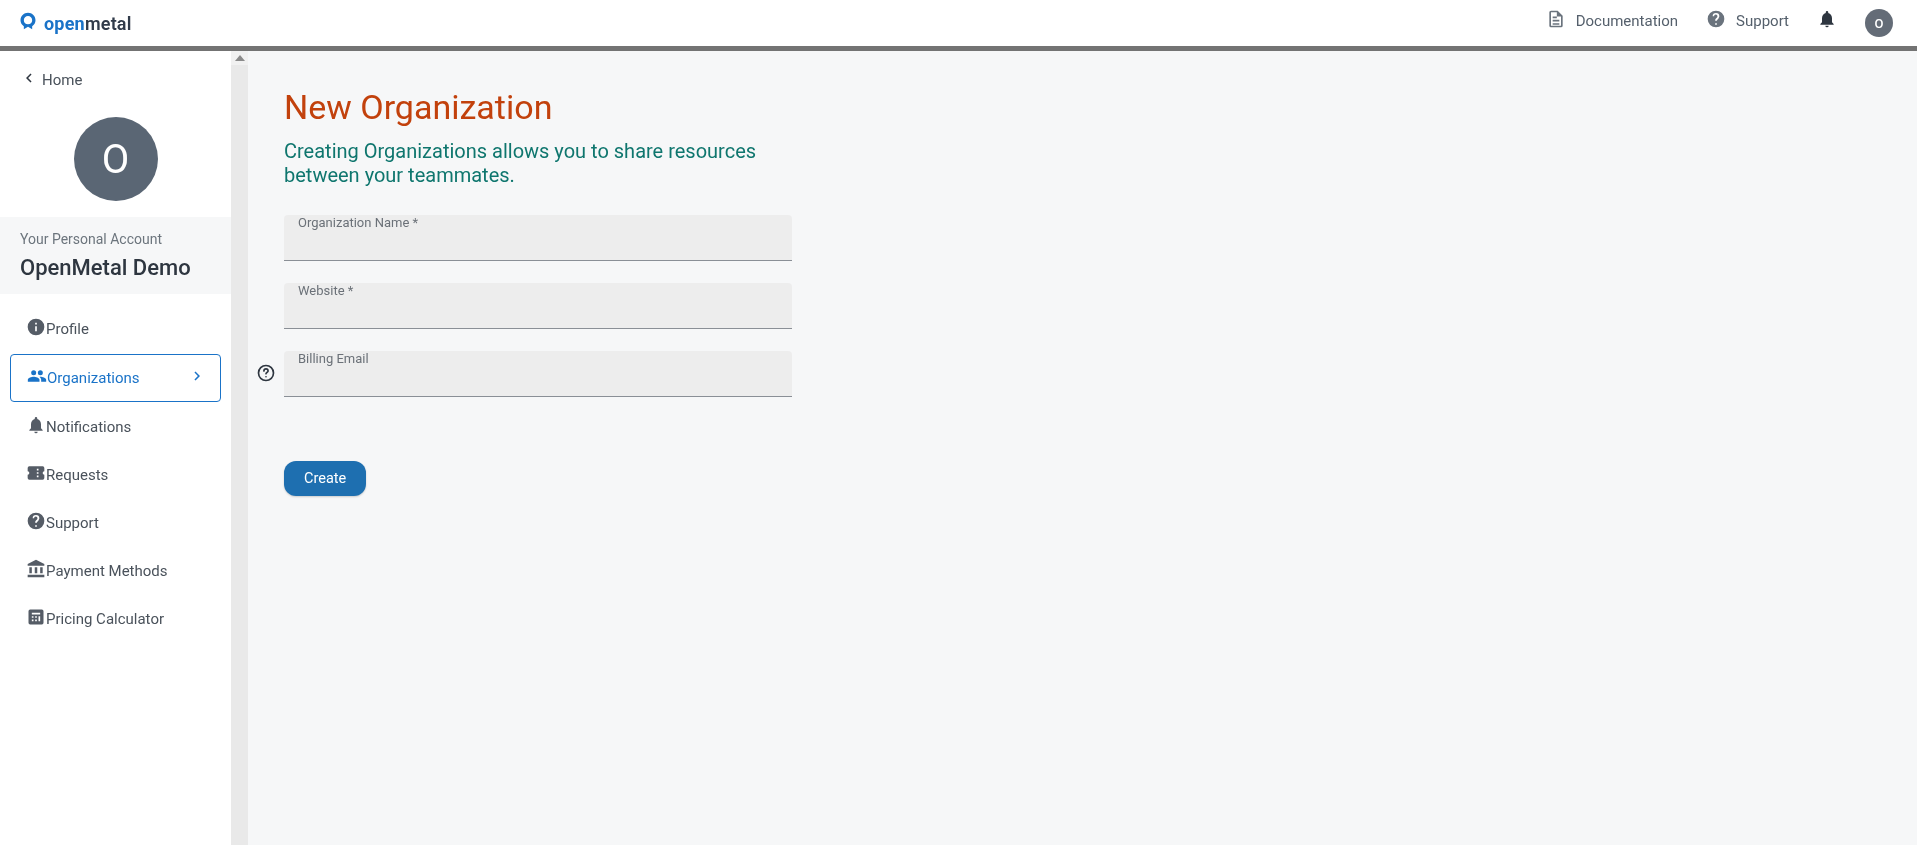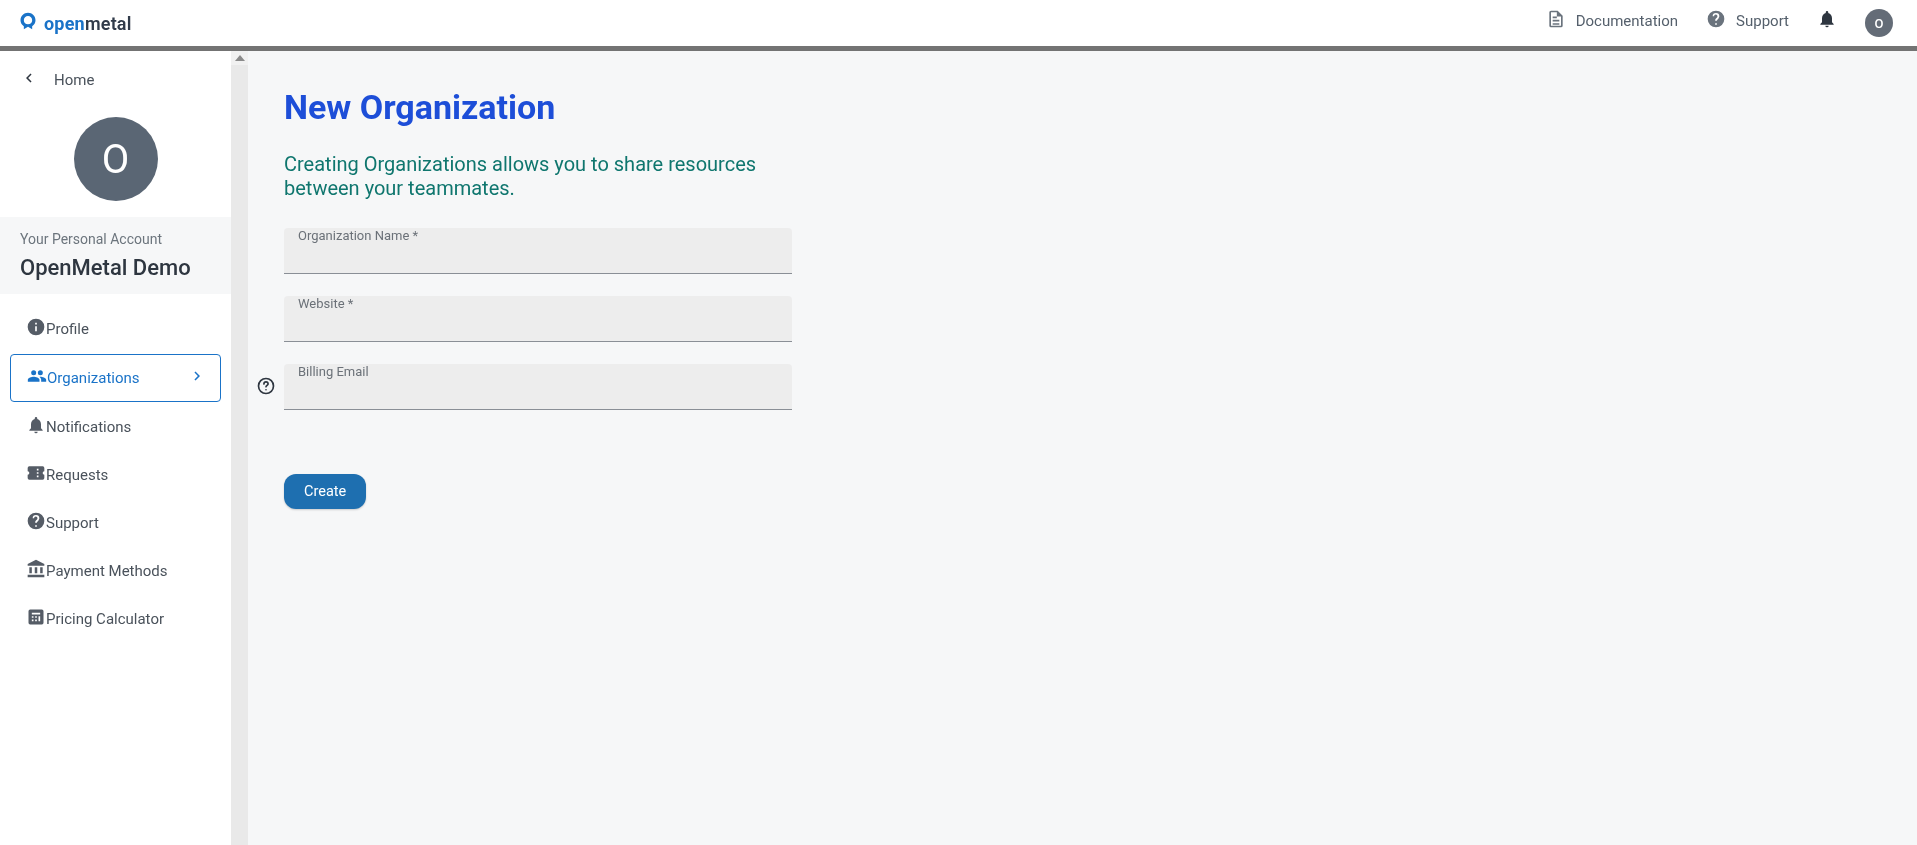--- a/index.html
+++ b/index.html
@@ -11,37 +11,37 @@
   .top-right { display: flex; align-items: flex-start; gap: 28px; }
   .top-link { display: flex; align-items: center; gap: 10px; color: #55606c; font-size: 15px; cursor: pointer; }
   .icon-muted { color: #6a737d; fill: #6a737d; }
   .avatar-sm { width: 28px; height: 28px; border-radius: 50%; background: #646c77; color: #fff; display: flex; align-items: center; justify-content: center; font-size: 13px; font-weight: 500; cursor: pointer; }
 
   .content { display: flex; height: calc(100vh - 51px); }
   .sidebar-wrap { position: relative; width: 248px; flex-shrink: 0; background: #fff; }
   .sidebar { width: 231px; height: 100%; overflow-y: auto; }
   .scroll-track { position: absolute; right: 0; top: 0; bottom: 0; width: 17px; background: #e9e9e9; }
   .scroll-arrow { width: 17px; height: 14px; background: #f1f1f1; display: flex; align-items: center; justify-content: center; color: #8a8a8a; }
-  .sb-top { display: flex; align-items: center; gap: 16px; padding: 18px 2px 6px 20px; cursor: pointer; }
+  .sb-top { display: flex; align-items: center; gap: 4px; padding: 18px 2px 6px 20px; cursor: pointer; }
   .sb-top-label { font-size: 15px; color: #4a525b; }
   .avatar-lg-wrap { display: flex; justify-content: center; padding: 20px 0 16px; }
   .avatar-lg { width: 84px; height: 84px; border-radius: 50%; background: #5a6674; color: #fff; display: flex; align-items: center; justify-content: center; font-size: 40px; font-weight: 400; }
   .acct-block { background: #f6f7f8; padding: 14px 20px 14px 20px; }
   .acct-sub { font-size: 14px; color: #6c757d; margin-bottom: 8px; }
   .acct-name { font-size: 22px; color: #2e3640; font-weight: 500; }
   .nav { padding: 12px 10px; }
   .nav-item { display: flex; align-items: center; padding: 11px 16px; border-radius: 4px; color: #4a525b; font-size: 15px; cursor: pointer; position: relative; margin-bottom: 2px; }
   .nav-item.active { border: 1px solid #1a73c8; color: #1a73c8; }
   .nav-item.active svg { fill: #1a73c8; }
   .nav-item.active .chev { position: absolute; right: 14px; }
   .nav-item svg { fill: #555c66; }
 
   .main { flex: 1; background: #f6f7f8; padding: 36px 36px 36px 36px; overflow-y: auto; }
   .form-wrap { max-width: 540px; position: relative; }
-  .page-title { font-size: 34px; font-weight: 700; color: #1d4ed8; margin-bottom: 25px; }
+  .page-title { font-size: 34px; font-weight: 400; color: #c2410c; margin-bottom: 12px; }
   .page-desc { font-size: 20px; color: #0f766e; margin-bottom: 28px; }
   .field-row { position: relative; margin-bottom: 22px; }
   .field { width: 508px; background: #ededed; border: none; border-bottom: 1px solid #8a8f96; border-radius: 4px 4px 0 0; height: 46px; padding: 18px 14px 6px 14px; font-size: 15px; color: #333; }
   .field-label { position: absolute; left: 14px; top: 0; font-size: 13px; color: #6b7178; pointer-events: none; }
   .help-icon { position: absolute; left: -28px; top: 12px; width: 20px; height: 20px; color: #3a3f47; }
   .create-btn { margin-top: 42px; background: #1e6fb0; color: #fff; border: none; padding: 9px 20px; font-size: 14.5px; border-radius: 12px; cursor: pointer; box-shadow: 0 1px 2px rgba(0,0,0,.18); }
 
   svg.sz18 { width: 18px; height: 18px; }
   svg.sz20 { width: 20px; height: 20px; }
 </style>

